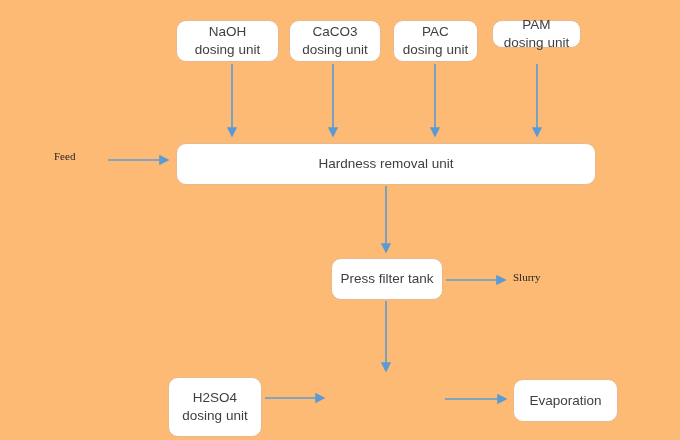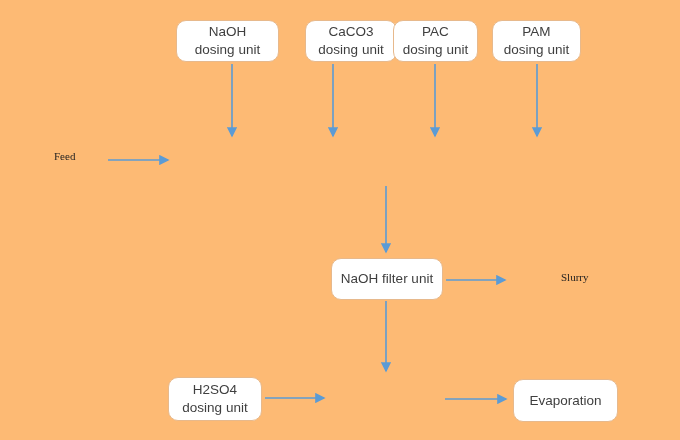--- a/index.html
+++ b/index.html
@@ -45,30 +45,30 @@
     white-space: pre-line;
   }
   .flow-label {
     position: absolute;
     font-family: "Liberation Serif", serif;
     font-size: 11px;
     color: var(--label-text);
   }
   
   .n-naoh      { left: 176px; top: 20px;  width: 103px; height: 42px; }
-  .n-caco3     { left: 289px; top: 20px;  width: 92px;  height: 42px; margin-left: 16px; }
+  .n-caco3     { left: 289px; top: 20px;  width: 92px;  height: 42px; }
   .n-pac       { left: 393px; top: 20px;  width: 85px;  height: 42px; justify-content: center; }
-  .n-pam       { left: 492px; top: 20px;  width: 89px;  height: 42px; }
+  .n-pam       { left: 492px; top: 20px;  width: 89px;  height: 28px; }
   .n-hardness  { left: 176px; top: 143px; width: 420px; height: 42px; }
   .n-press     { left: 331px; top: 258px; width: 112px; height: 42px; }
-  .n-h2so4     { left: 168px; top: 377px; width: 94px;  height: 44px; }
+  .n-h2so4     { left: 168px; top: 377px; width: 94px;  height: 60px; }
   .n-ph        { left: 330px; top: 377px; width: 112px; height: 44px; }
   .n-evap      { left: 513px; top: 379px; width: 105px; height: 43px; }
   .l-feed      { left: 54px;  top: 150px; }
-  .l-slurry    { left: 561px; top: 271px; }
+  .l-slurry    { left: 513px; top: 271px; }
 </style>
 </head>
 <body>
 
 <div class="canvas">
 
   <svg class="arrows" width="680" height="440" viewBox="0 0 680 440">
     <defs>
       <marker id="ah" viewBox="0 0 10 10" refX="8.5" refY="5" markerWidth="6.5" markerHeight="6.5" orient="auto-start-reverse">
         <path d="M0,0 L10,5 L0,10 z" fill="var(--arrow)"></path>
@@ -96,23 +96,26 @@
   </div>
   <div class="node n-pac">
     <span>PAC
 dosing unit</span>
   </div>
   <div class="node n-pam">
     <span>PAM
 dosing unit</span>
   </div>
 
+  <div class="node n-hardness">
+    <span>Hardness removal unit</span>
+  </div>
 
   <div class="node n-press">
-    <span>NaOH filter unit</span>
+    <span>Press filter tank</span>
   </div>
 
   <div class="node n-h2so4">
     <span>H2SO4
 dosing unit</span>
   </div>
   <div class="node n-evap">
     <span>Evaporation</span>
   </div>
 

